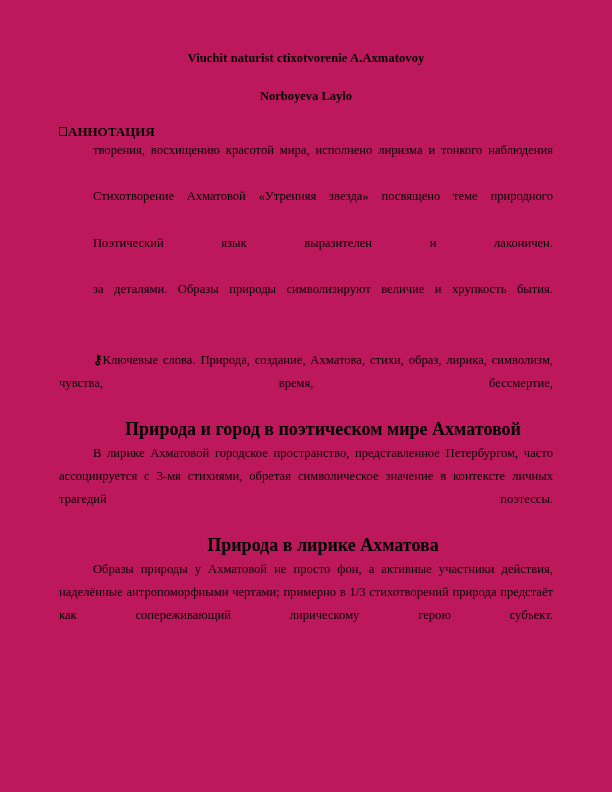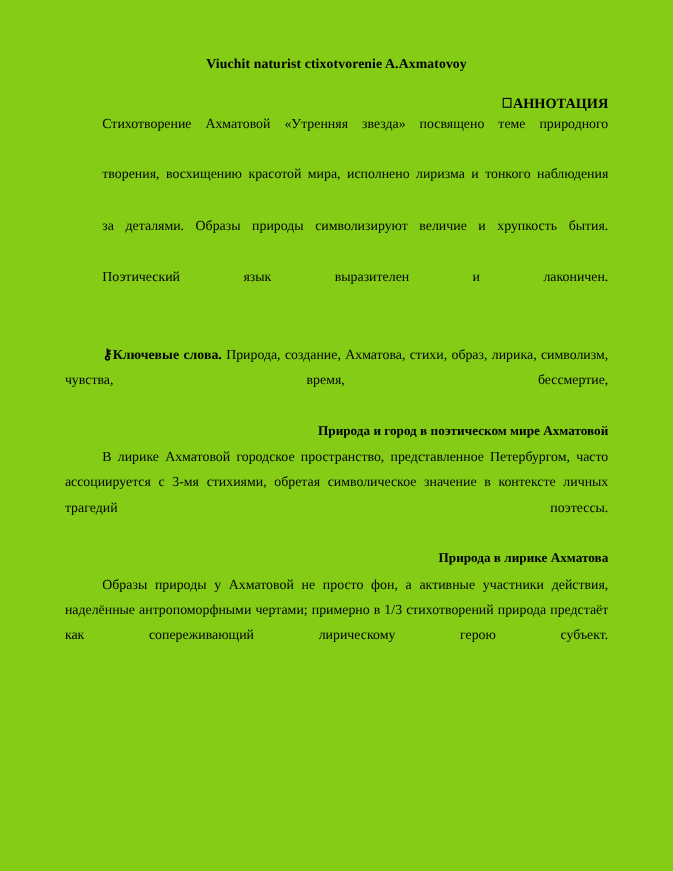--- a/index.html
+++ b/index.html
@@ -9,21 +9,21 @@
     background: #ffffff;
   }
   body {
     font-family: "Liberation Serif", "DejaVu Serif", serif;
     color: #000000;
   }
   .page {
     position: relative;
     width: 612px;
     height: 792px;
-    background: #84cc16;
+    background: #be185d;
     overflow: hidden;
     box-sizing: border-box;
   }
   .content {
     position: absolute;
     left: 59px;
     top: 0;
     width: 494px;
   }
 
@@ -41,21 +41,21 @@
     font-size: 12.5px;
     font-weight: bold;
     text-align: center;
     line-height: 14px;
     margin: 0;
     padding-top: 24px;
   }
   .annot-heading {
     font-size: 13px;
     font-weight: bold;
-    text-align: right;
+    text-align: left;
     line-height: 15px;
     margin: 0;
     padding-top: 21px;
   }
   .missing-glyph {
     display: inline-block;
     width: 8px;
     height: 9px;
     border: 1px solid #000;
     box-sizing: border-box;
@@ -97,31 +97,31 @@
   .keywords::after {
     content: "";
     display: inline-block;
     width: 100%;
   }
   .key-icon {
     font-weight: bold;
     font-size: 13px;
   }
   .kw-label {
-    font-weight: bold;
+    font-weight: normal;
   }
 
   
   h2.section {
-    font-size: 12px;
+    font-size: 18px;
     font-weight: bold;
     line-height: 23.2px;
     margin: 0;
     padding-left: 34px;
-    text-align: right;
+    text-align: center;
   }
 
   
   p.stretch-all {
     text-align: justify;
   }
   p.stretch-all > span.line {
     display: block;
     text-align: justify;
   }
@@ -135,30 +135,31 @@
   }
 </style>
 </head>
 <body>
 
 <div class="page">
   <div class="content">
 
     <div class="doc-title">Viuchit naturist ctixotvorenie A.Axmatovoy</div>
 
+    <div class="doc-author">Norboyeva Laylo</div>
 
     <div class="annot-heading">
       <span class="missing-glyph"></span><span>АННОТАЦИЯ</span>
     </div>
 
     <p class="body stretch-all">
+      <span class="line">творения,  восхищению красотой мира,  исполнено лиризма и  тонкого наблюдения</span>
       <span class="line indent">Стихотворение Ахматовой «Утренняя звезда»  посвящено теме природного</span>
-      <span class="line">творения,  восхищению красотой мира,  исполнено лиризма и  тонкого наблюдения</span>
+      <span class="line">Поэтический язык выразителен и лаконичен.</span>
       <span class="line">за деталями.   Образы природы   символизируют   величие  и хрупкость  бытия.</span>
-      <span class="line">Поэтический язык выразителен и лаконичен.</span>
     </p>
 
     <p class="keywords gap-16">
       <span class="key-icon">⚷</span><span class="kw-label">Ключевые слова.</span><span> Природа,  создание,  Ахматова,  стихи,  образ,  лирика,  символизм,  чувства,  время,  бессмертие,</span>
     </p>
 
     <h2 class="section gap-22">Природа и город в поэтическом мире Ахматовой</h2>
     <p class="body gap-18">В лирике Ахматовой    городское пространство,    представленное Петербургом,  часто ассоциируется с  3-мя стихиями,  обретая символическое значение  в контексте личных трагедий поэтессы.</p>
 
     <h2 class="section gap-20">Природа в лирике Ахматова</h2>

